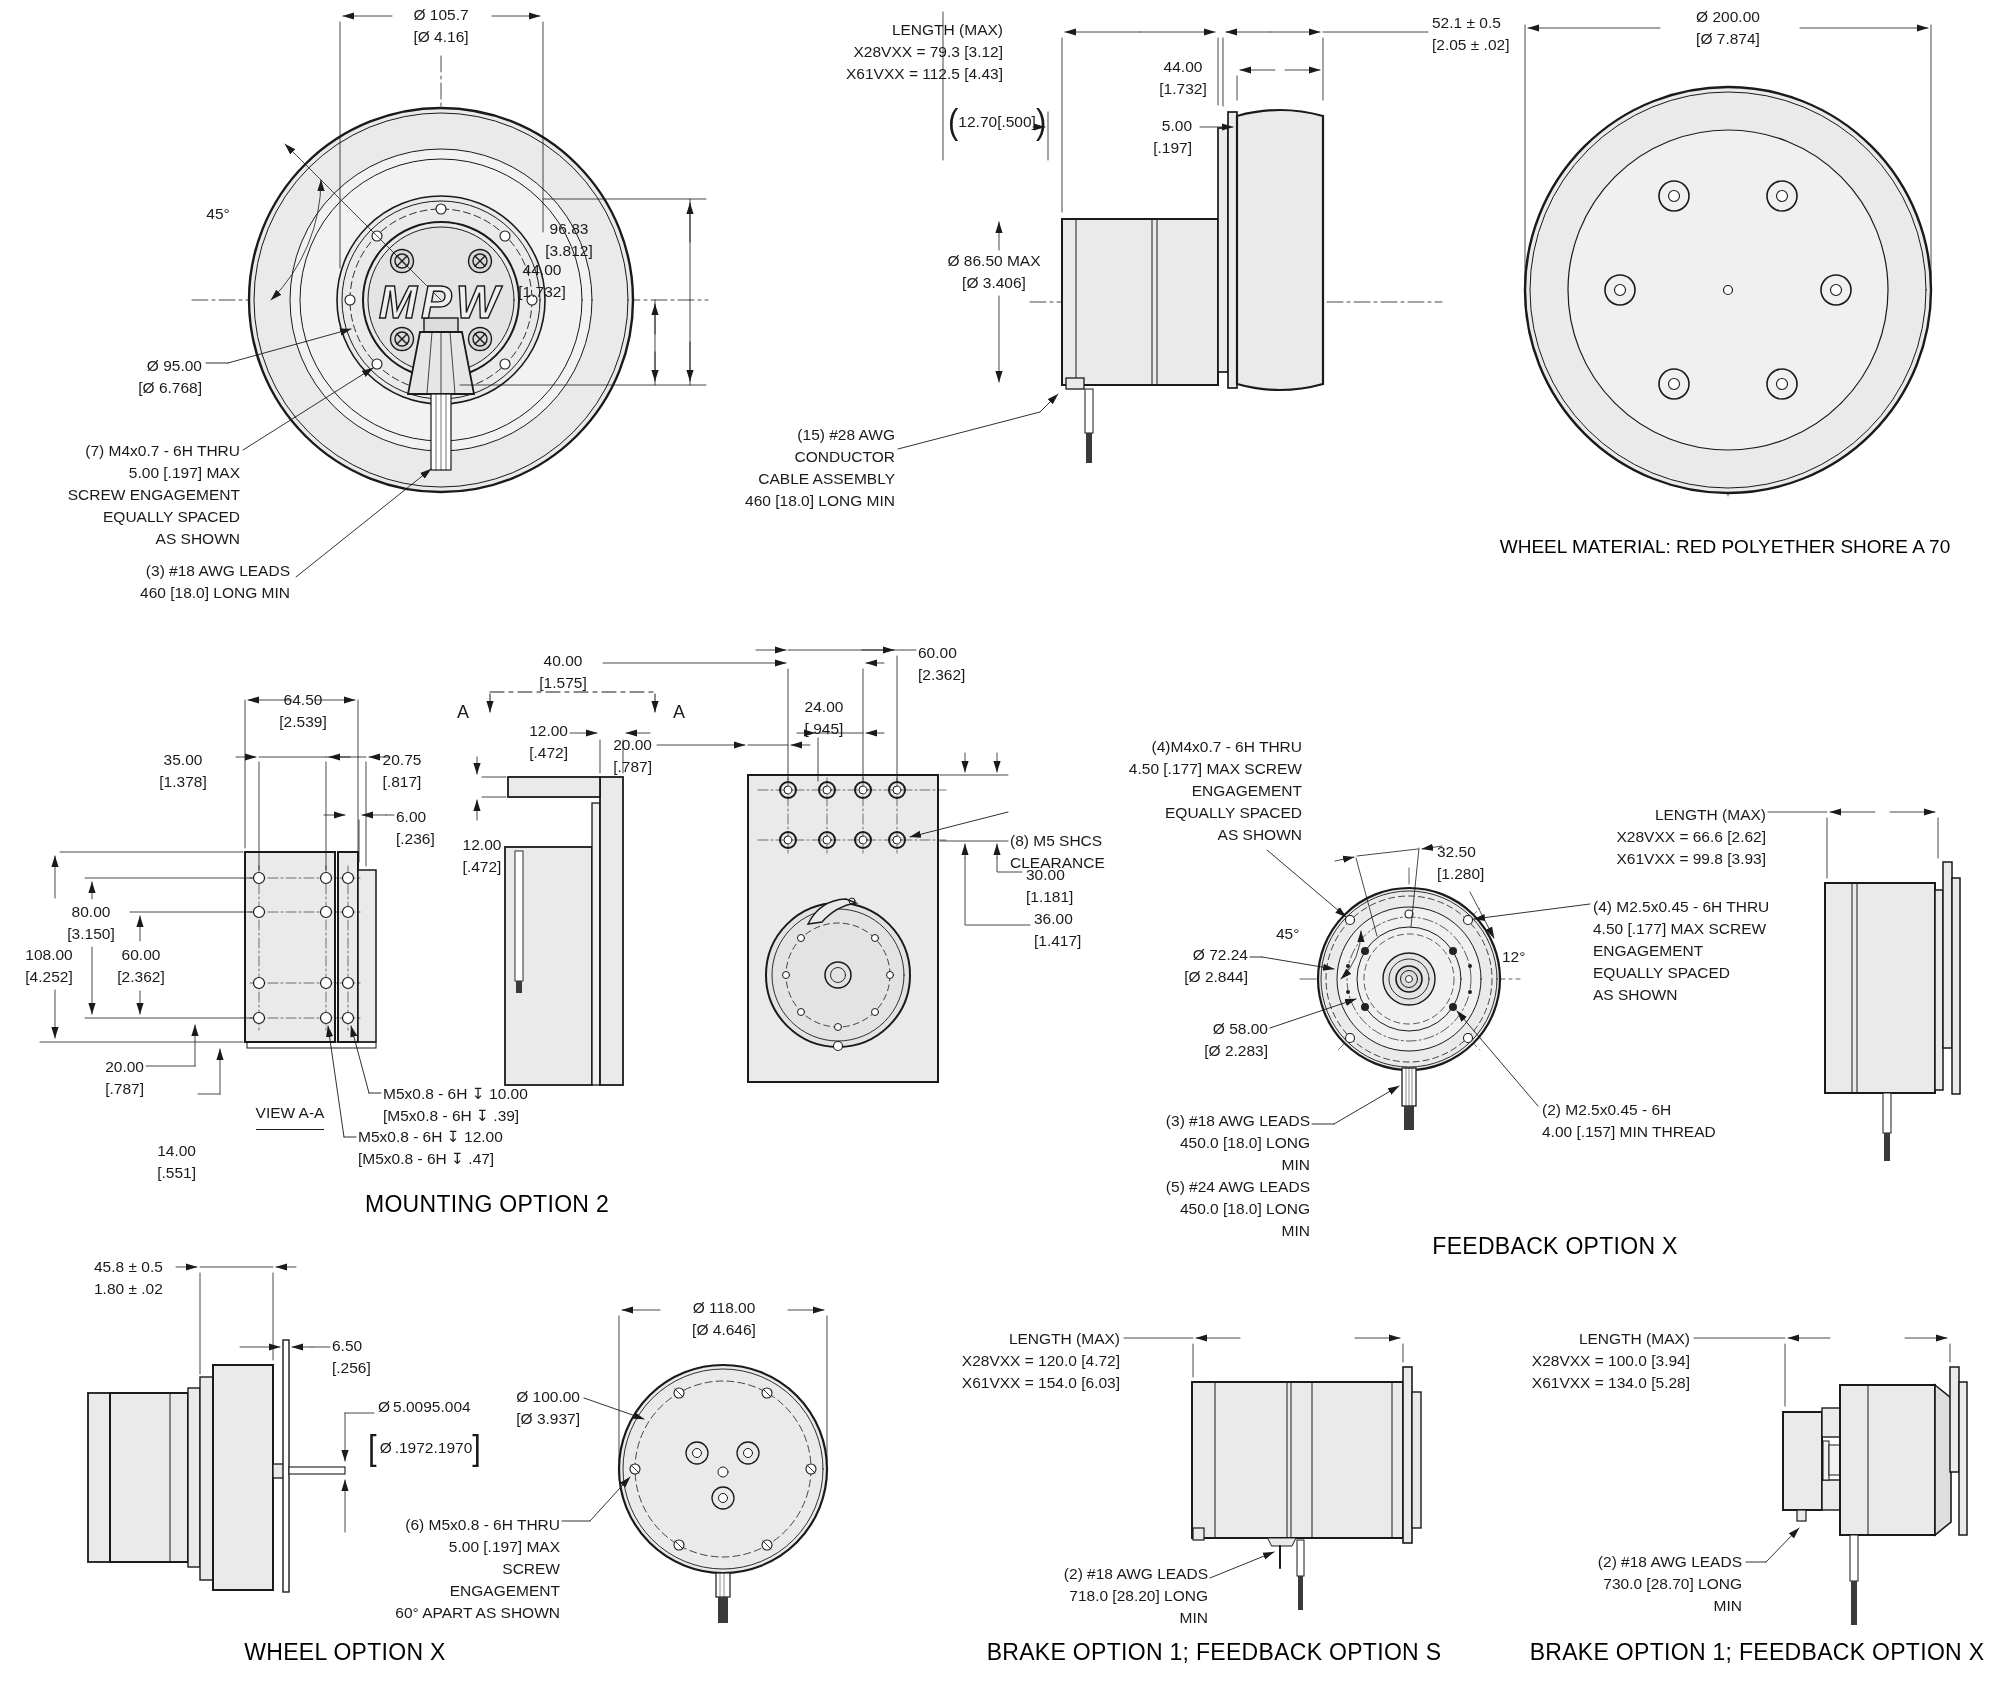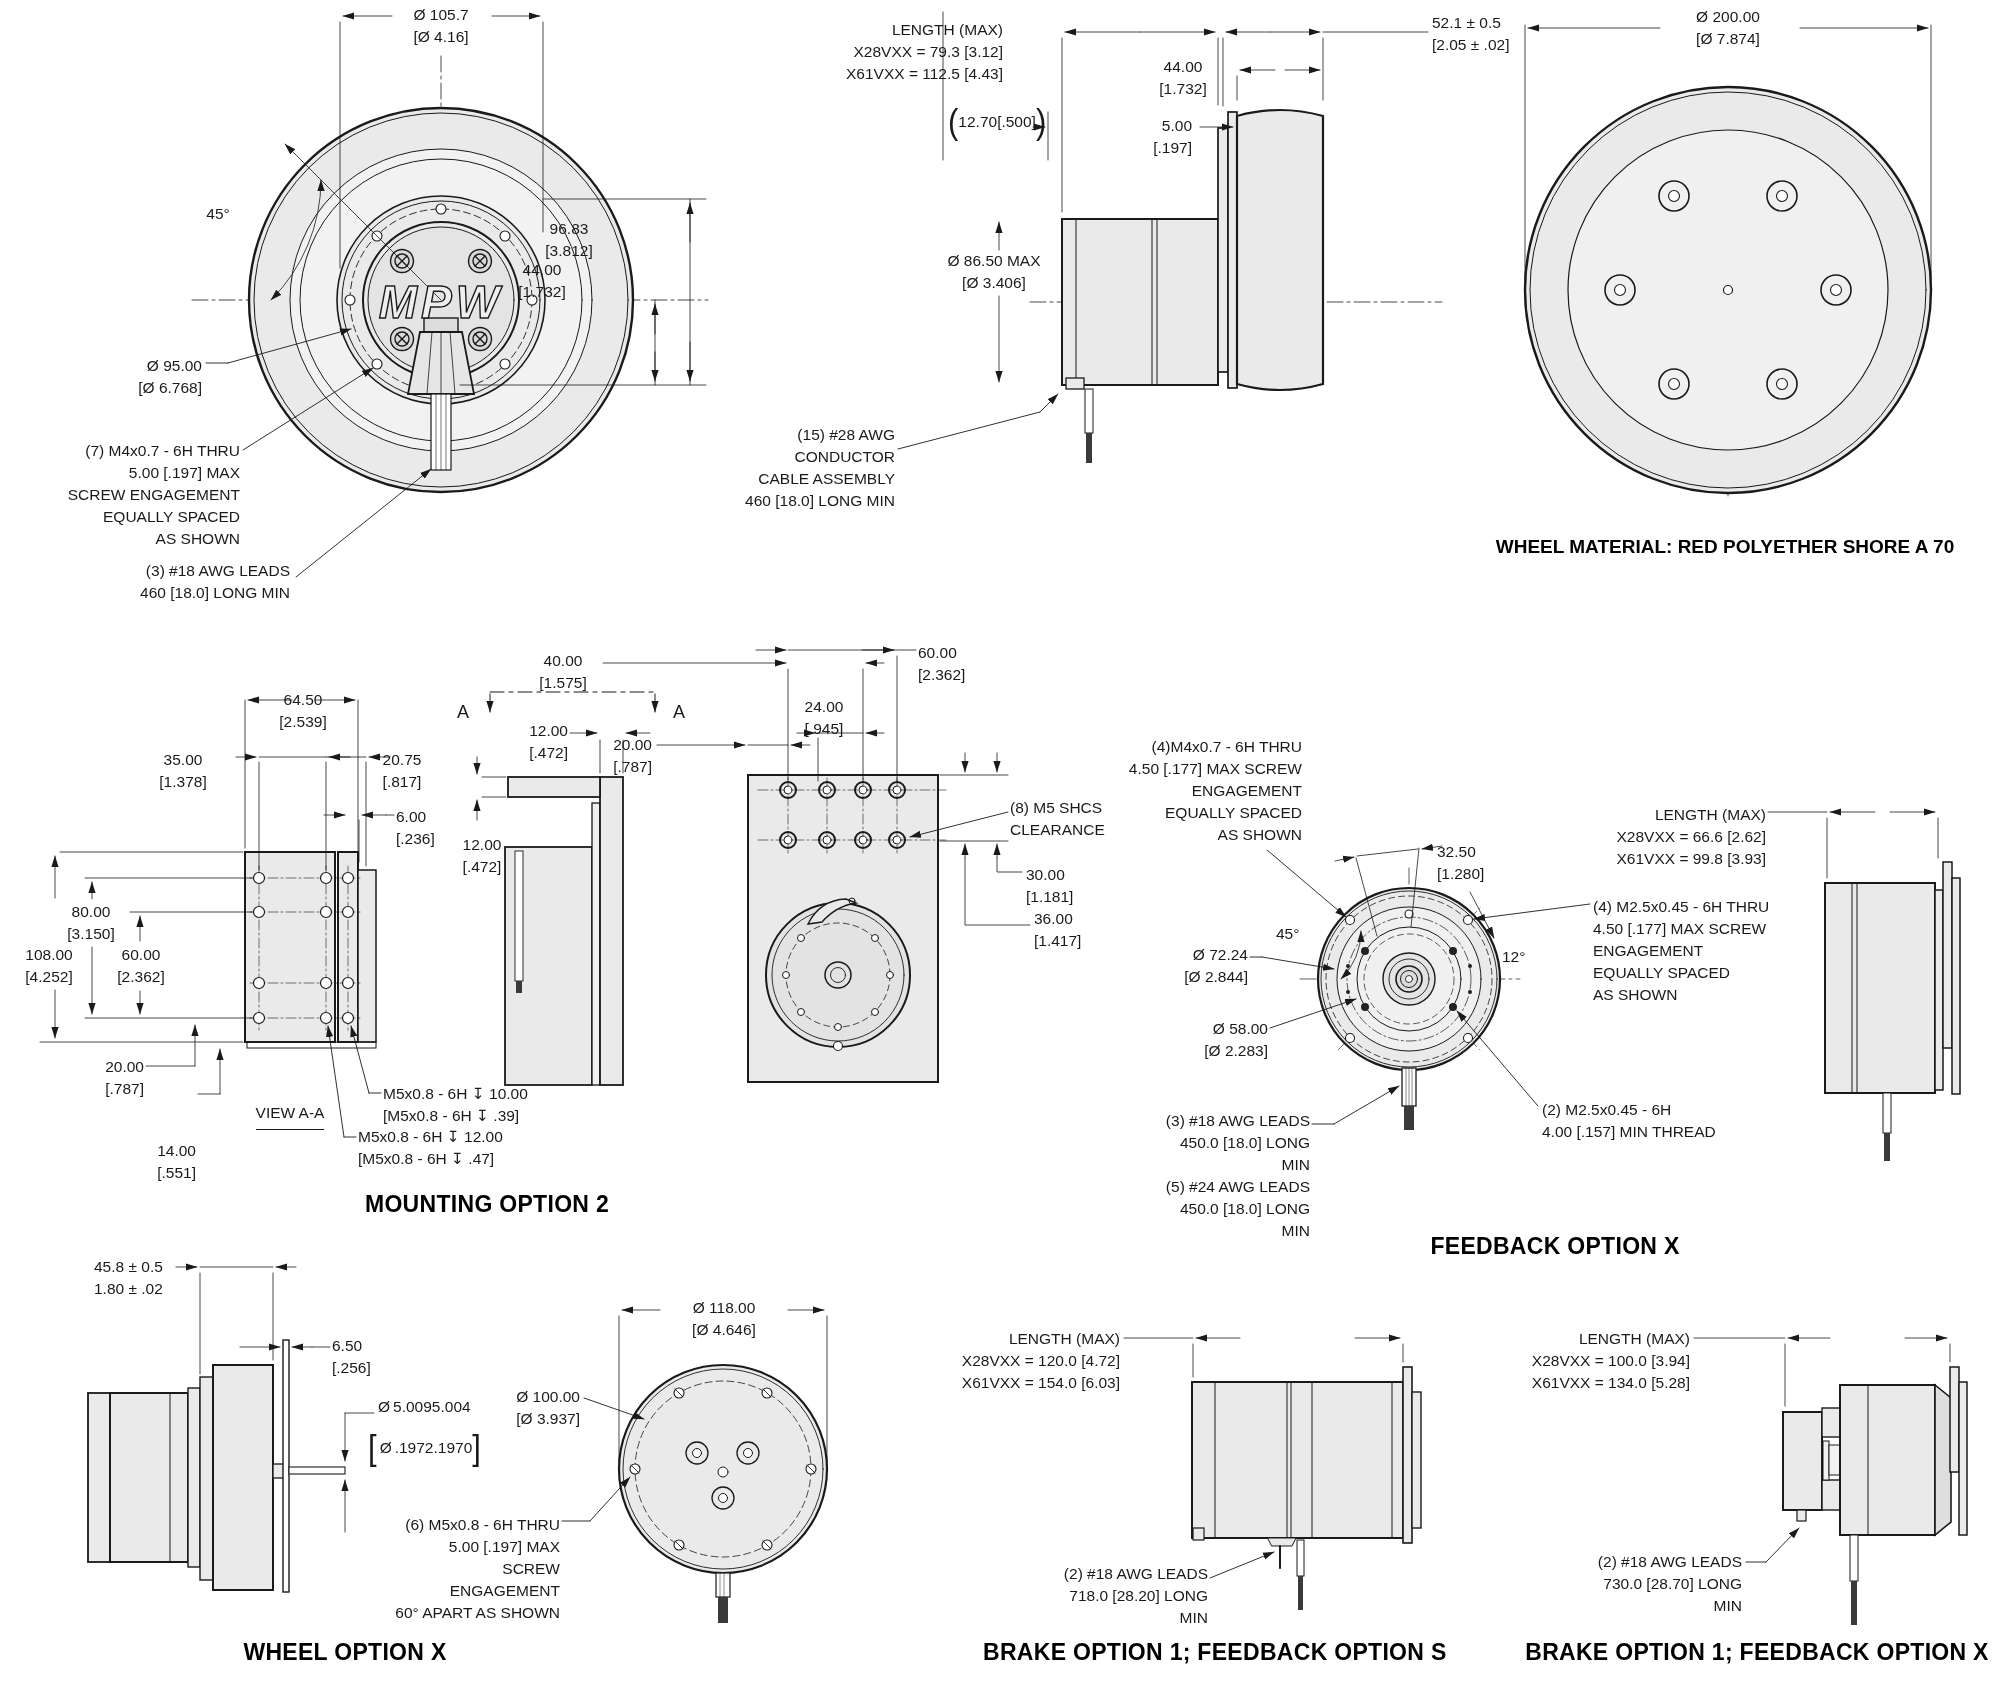--- a/index.html
+++ b/index.html
@@ -2,21 +2,21 @@
 <html><head>
 <meta charset="utf-8">
 <style>
   html,body{margin:0;padding:0;background:#fff}
   #canvas{position:relative;width:2000px;height:1687px;background:#ffffff;
     font-family:"Liberation Sans","DejaVu Sans",sans-serif;color:#1a1a1a;overflow:hidden}
   #canvas svg{position:absolute;left:0;top:0}
   .lbl{position:absolute;font-size:15.5px;line-height:1.42;white-space:pre-line;color:#1a1a1a}
   .t-c{text-align:center}.t-r{text-align:right}.t-l{text-align:left}
   .big{font-size:18px}
-  .cap{position:absolute;font-weight:bold;font-size:23px;letter-spacing:.3px;text-align:center;
+  .cap{position:absolute;font-weight:normal;font-size:23px;letter-spacing:.3px;text-align:center;
        white-space:nowrap;color:#000}
   .cap-sm{font-size:19px;letter-spacing:0}
   .underline{border-bottom:1.6px solid #1a1a1a;padding-bottom:8px}
   .stackrow{position:absolute;display:flex;align-items:center;font-size:15.5px;color:#1a1a1a}
   .stack{display:flex;flex-direction:row;line-height:1.12;text-align:left}
   .paren{font-size:31px;font-weight:400;line-height:1;transform:scaleY(1.15)}
 </style>
 </head>
 <body>
 
@@ -590,21 +590,21 @@
 <div class="lbl t-c" style="left:446px;top:834px;width:72px">12.00
 [.472]</div>
 <div class="lbl t-c" style="left:524px;top:650px;width:78px">40.00
 [1.575]</div>
 <div class="lbl t-c" style="left:792px;top:696px;width:64px">24.00
 [.945]</div>
 <div class="lbl t-r" style="left:582px;top:734px;width:70px">20.00
 [.787]</div>
 <div class="lbl t-l" style="left:918px;top:642px;width:80px">60.00
 [2.362]</div>
-<div class="lbl t-l" style="left:1010px;top:797px;width:140px">(8) M5 SHCS
+<div class="lbl t-l" style="left:1010px;top:830px;width:140px">(8) M5 SHCS
 CLEARANCE</div>
 <div class="lbl t-l" style="left:1026px;top:864px;width:70px">30.00
 [1.181]</div>
 <div class="lbl t-l" style="left:1034px;top:908px;width:70px">36.00
 [1.417]</div>
 <div class="cap" style="left:337px;top:1191px;width:300px">MOUNTING OPTION 2</div>
 
 <div class="lbl t-r" style="left:1100px;top:736px;width:202px">(4)M4x0.7 - 6H THRU
 4.50 [.177] MAX SCREW
 ENGAGEMENT

